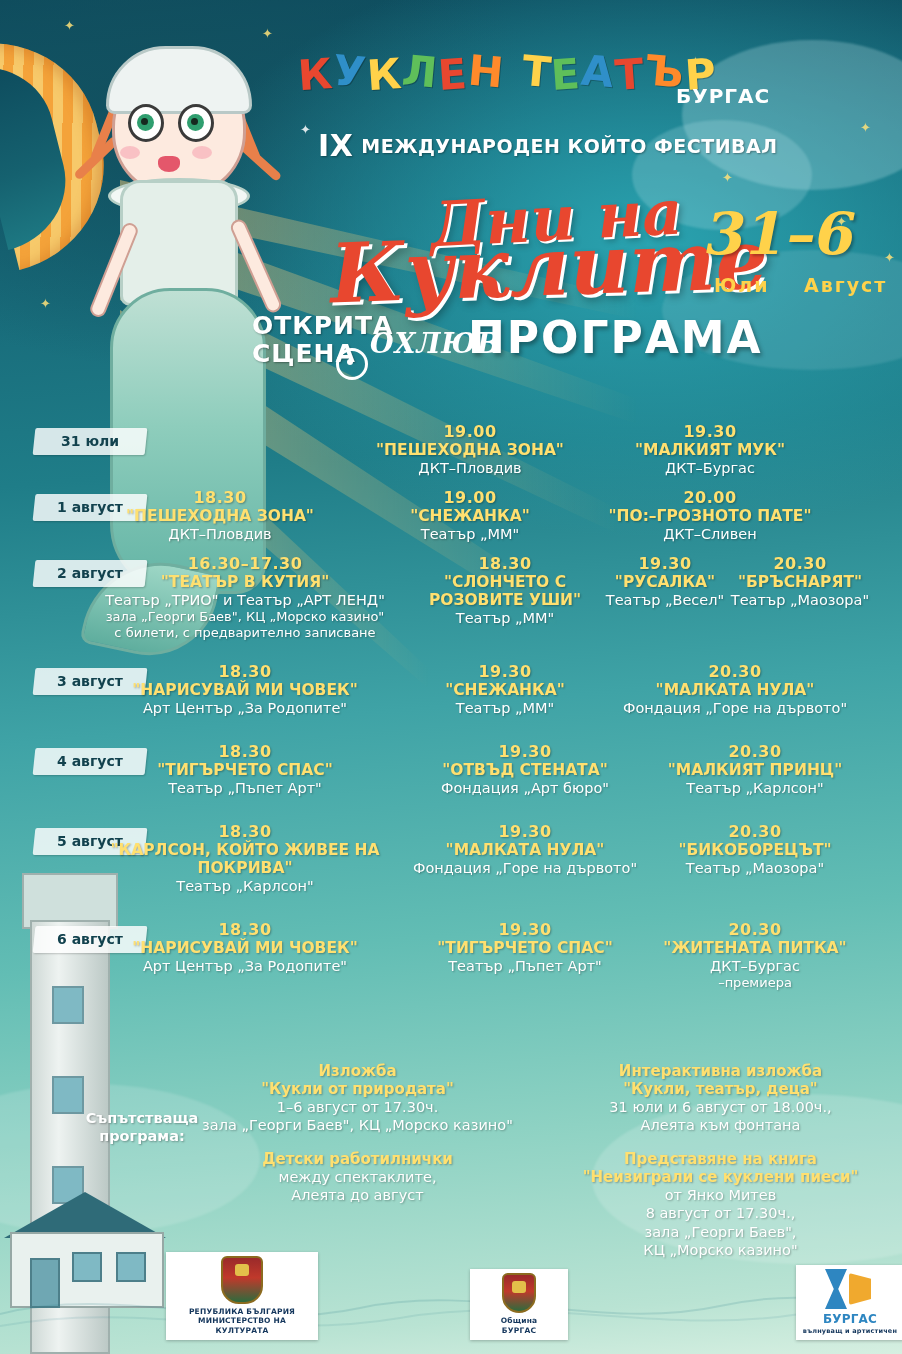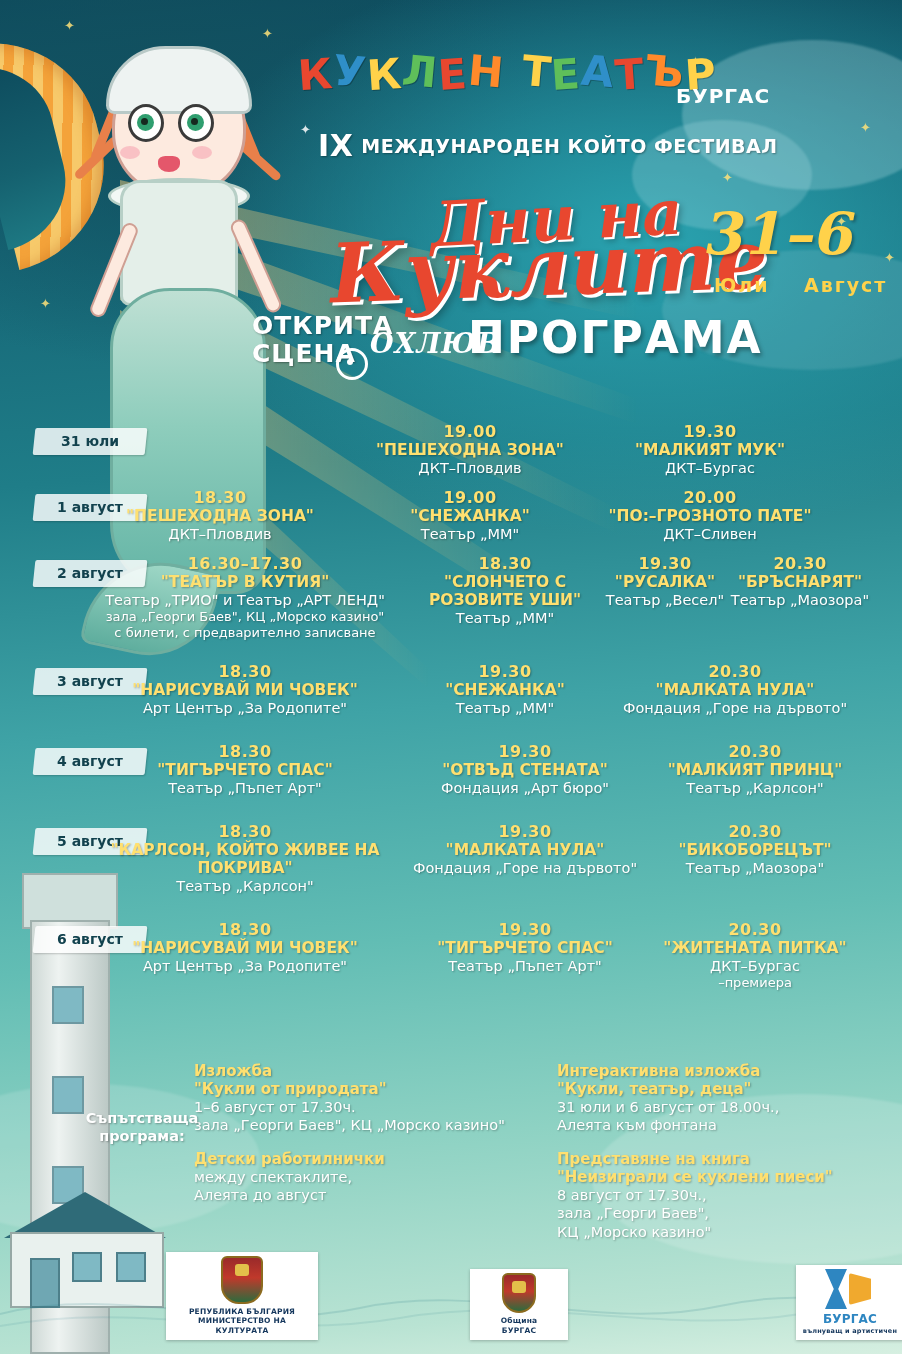--- a/index.html
+++ b/index.html
@@ -326,21 +326,21 @@
     font-family: "DejaVu Sans", sans-serif;
     text-shadow: 1px 1px 2px rgba(0,0,0,.3);
     margin-top: 41px;
   }
   .side-cols {
     margin-left: 160px;
     display: flex;
     gap: 36px;
   }
   .side-col { width: 330px; }
-  .side-block { margin-bottom: 16px; }
+  .side-block { margin-bottom: 16px; text-align: center; }
   .side-block .h {
     color: #ffe070; font-weight: bold; font-size: 15px;
     text-shadow: 1px 1px 2px rgba(0,0,0,.3);
     font-family: "DejaVu Sans", sans-serif;
   }
   .side-block .sub {
     color: #ffe070; font-weight: bold; font-size: 15px;
     text-shadow: 1px 1px 2px rgba(0,0,0,.3);
     font-family: "DejaVu Sans", sans-serif;
   }
@@ -662,20 +662,21 @@
       <div class="side-col" id="side-right">
           <div class="side-block">
             <div class="h">Интерактивна изложба</div>
             <div class="sub">"Кукли, театър, деца"</div>
             <div class="b">31 юли и 6 август от 18.00ч.,</div>
             <div class="b">Алеята към фонтана</div>
           </div>
           <div class="side-block">
             <div class="h">Представяне на книга</div>
             <div class="sub">"Неизиграли се куклени пиеси"</div>
+            <div class="b">от Янко Митев</div>
             <div class="b">8 август от 17.30ч.,</div>
             <div class="b">зала „Георги Баев",</div>
             <div class="b">КЦ „Морско казино"</div>
           </div>
         </div>
     </div>
   </div>
 
   <svg class="fishline" viewBox="0 0 902 60" preserveAspectRatio="none">
     <path d="M0,40 C120,10 240,60 360,34 C480,8 600,58 720,32 C820,10 880,40 902,30" stroke="#2f7f8c" stroke-width="2" fill="none" opacity=".5"></path>

